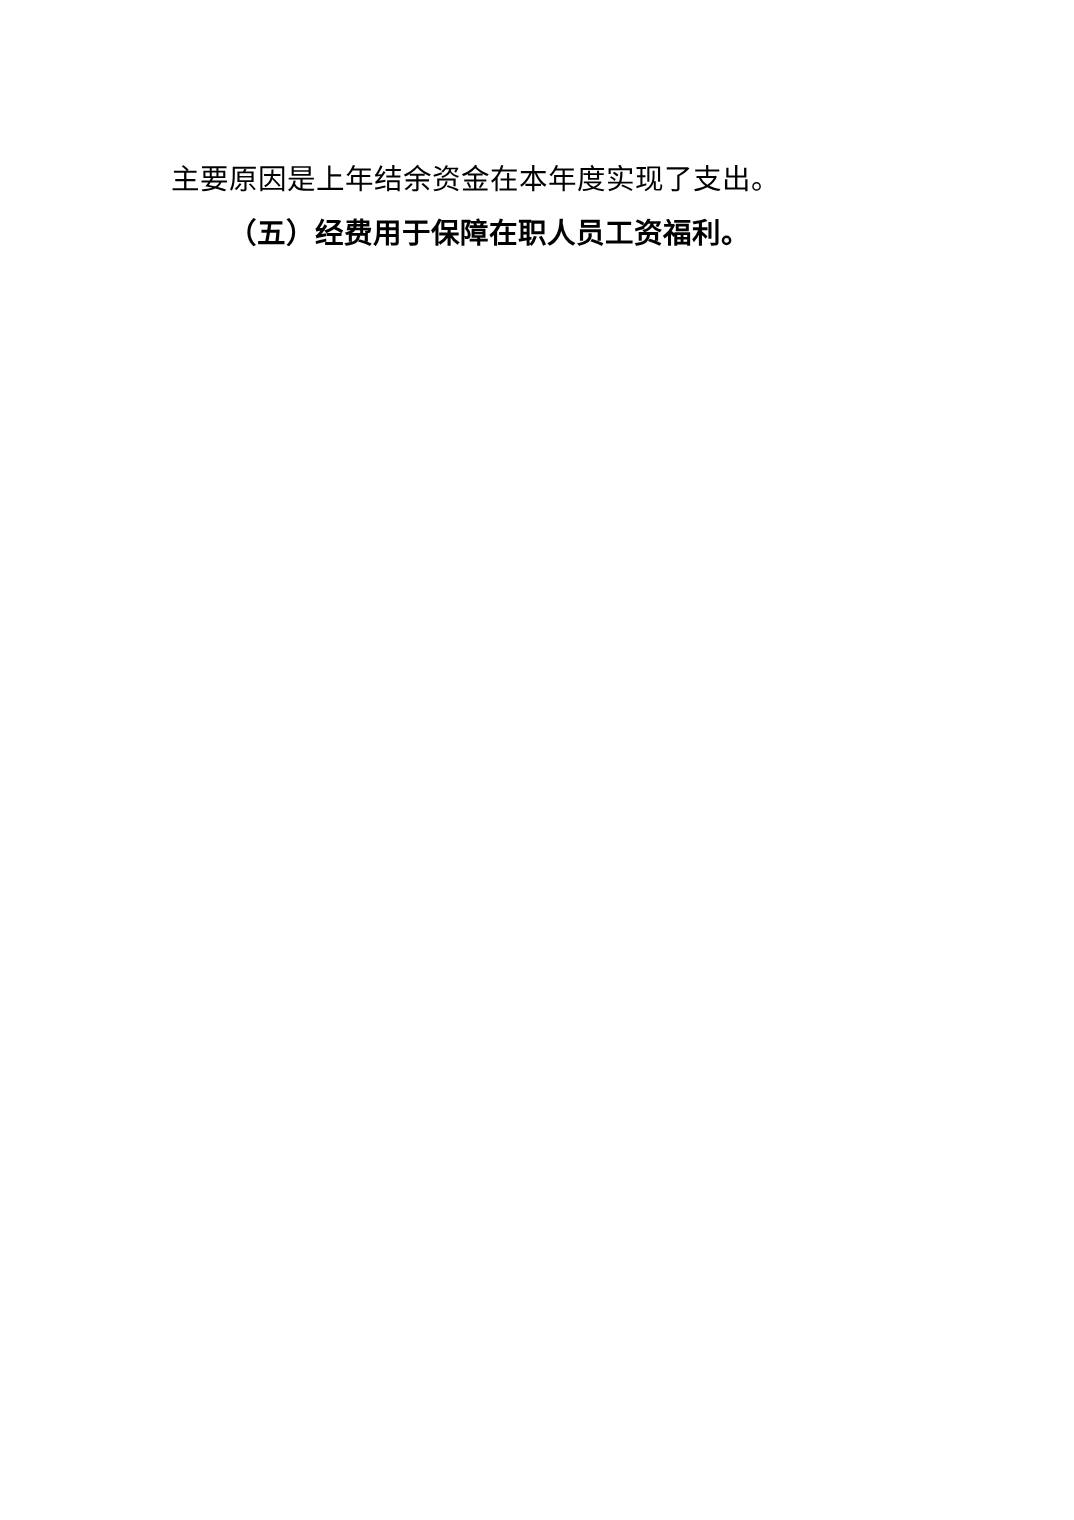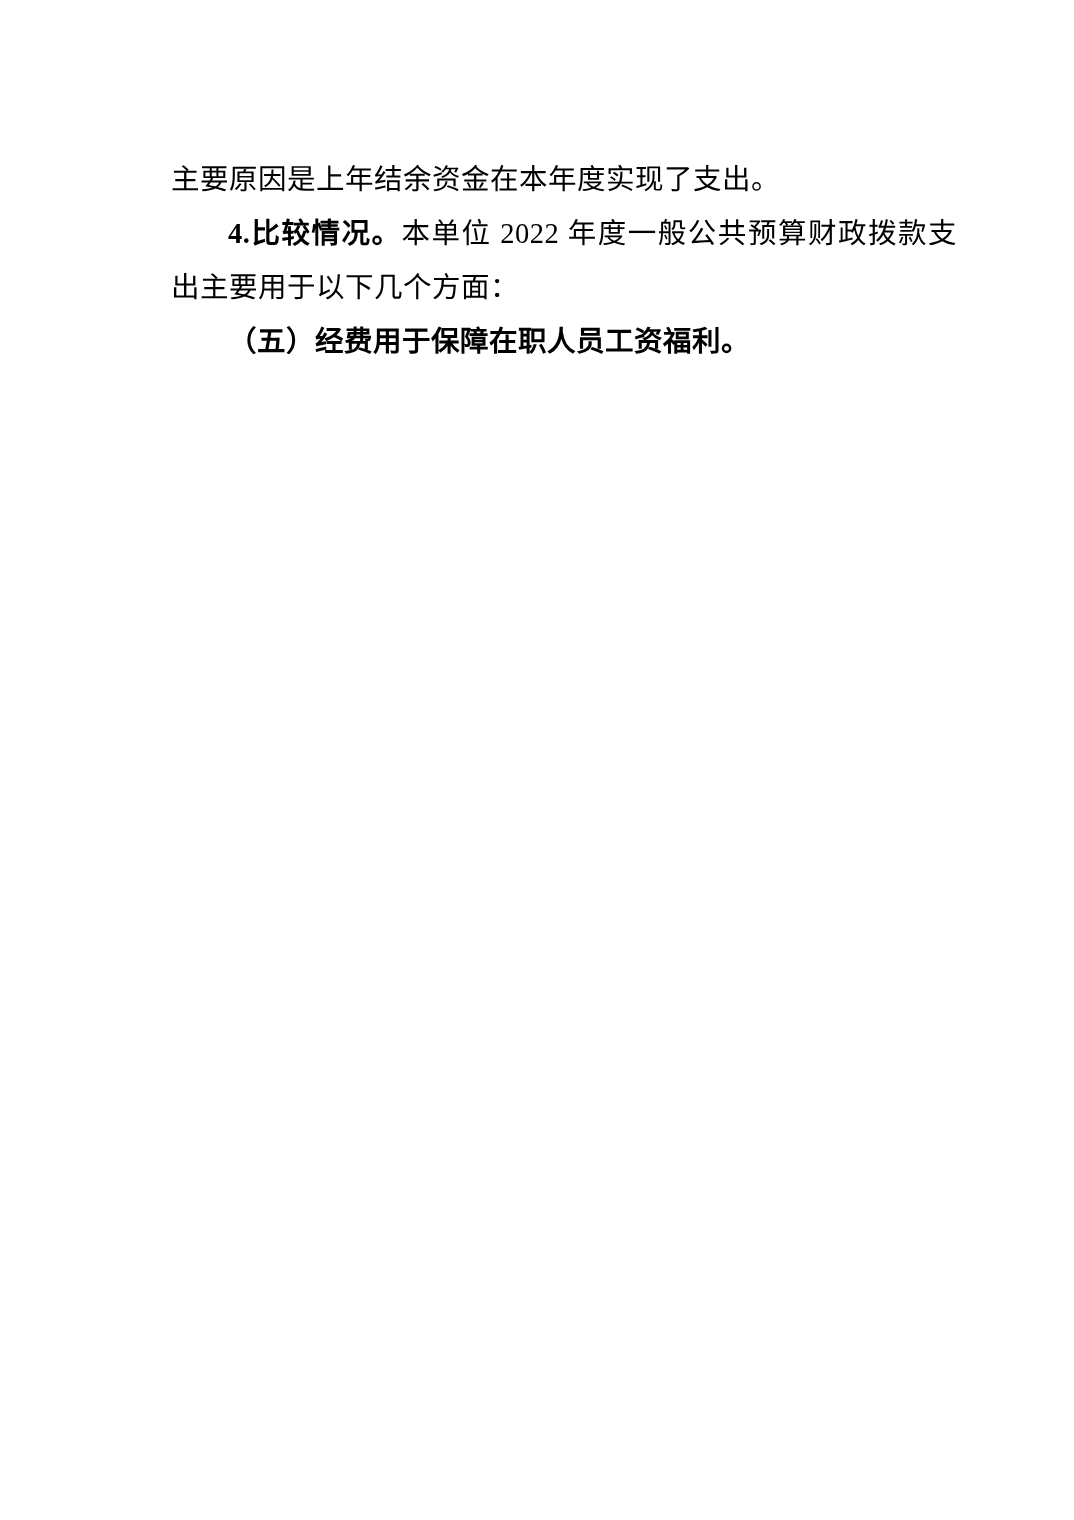--- a/index.html
+++ b/index.html
@@ -37,21 +37,20 @@
   }
 </style>
 </head>
 <body>
 
 <div class="page">
   <div class="content">
 
     <p><span>主要原因是上年结余资金在本年度实现了支出。</span></p>
 
-    <p class="indent"><span class="bold">4.比较情况。</span><span>本单位 2022 年度一般公共预算财政拨款支出主要用于以下几个方面：</span></p>
 
 
 
 
 
 
 
     <p class="indent bold"><span>（五）经费用于保障在职人员工资福利。</span></p>
 
   </div>

